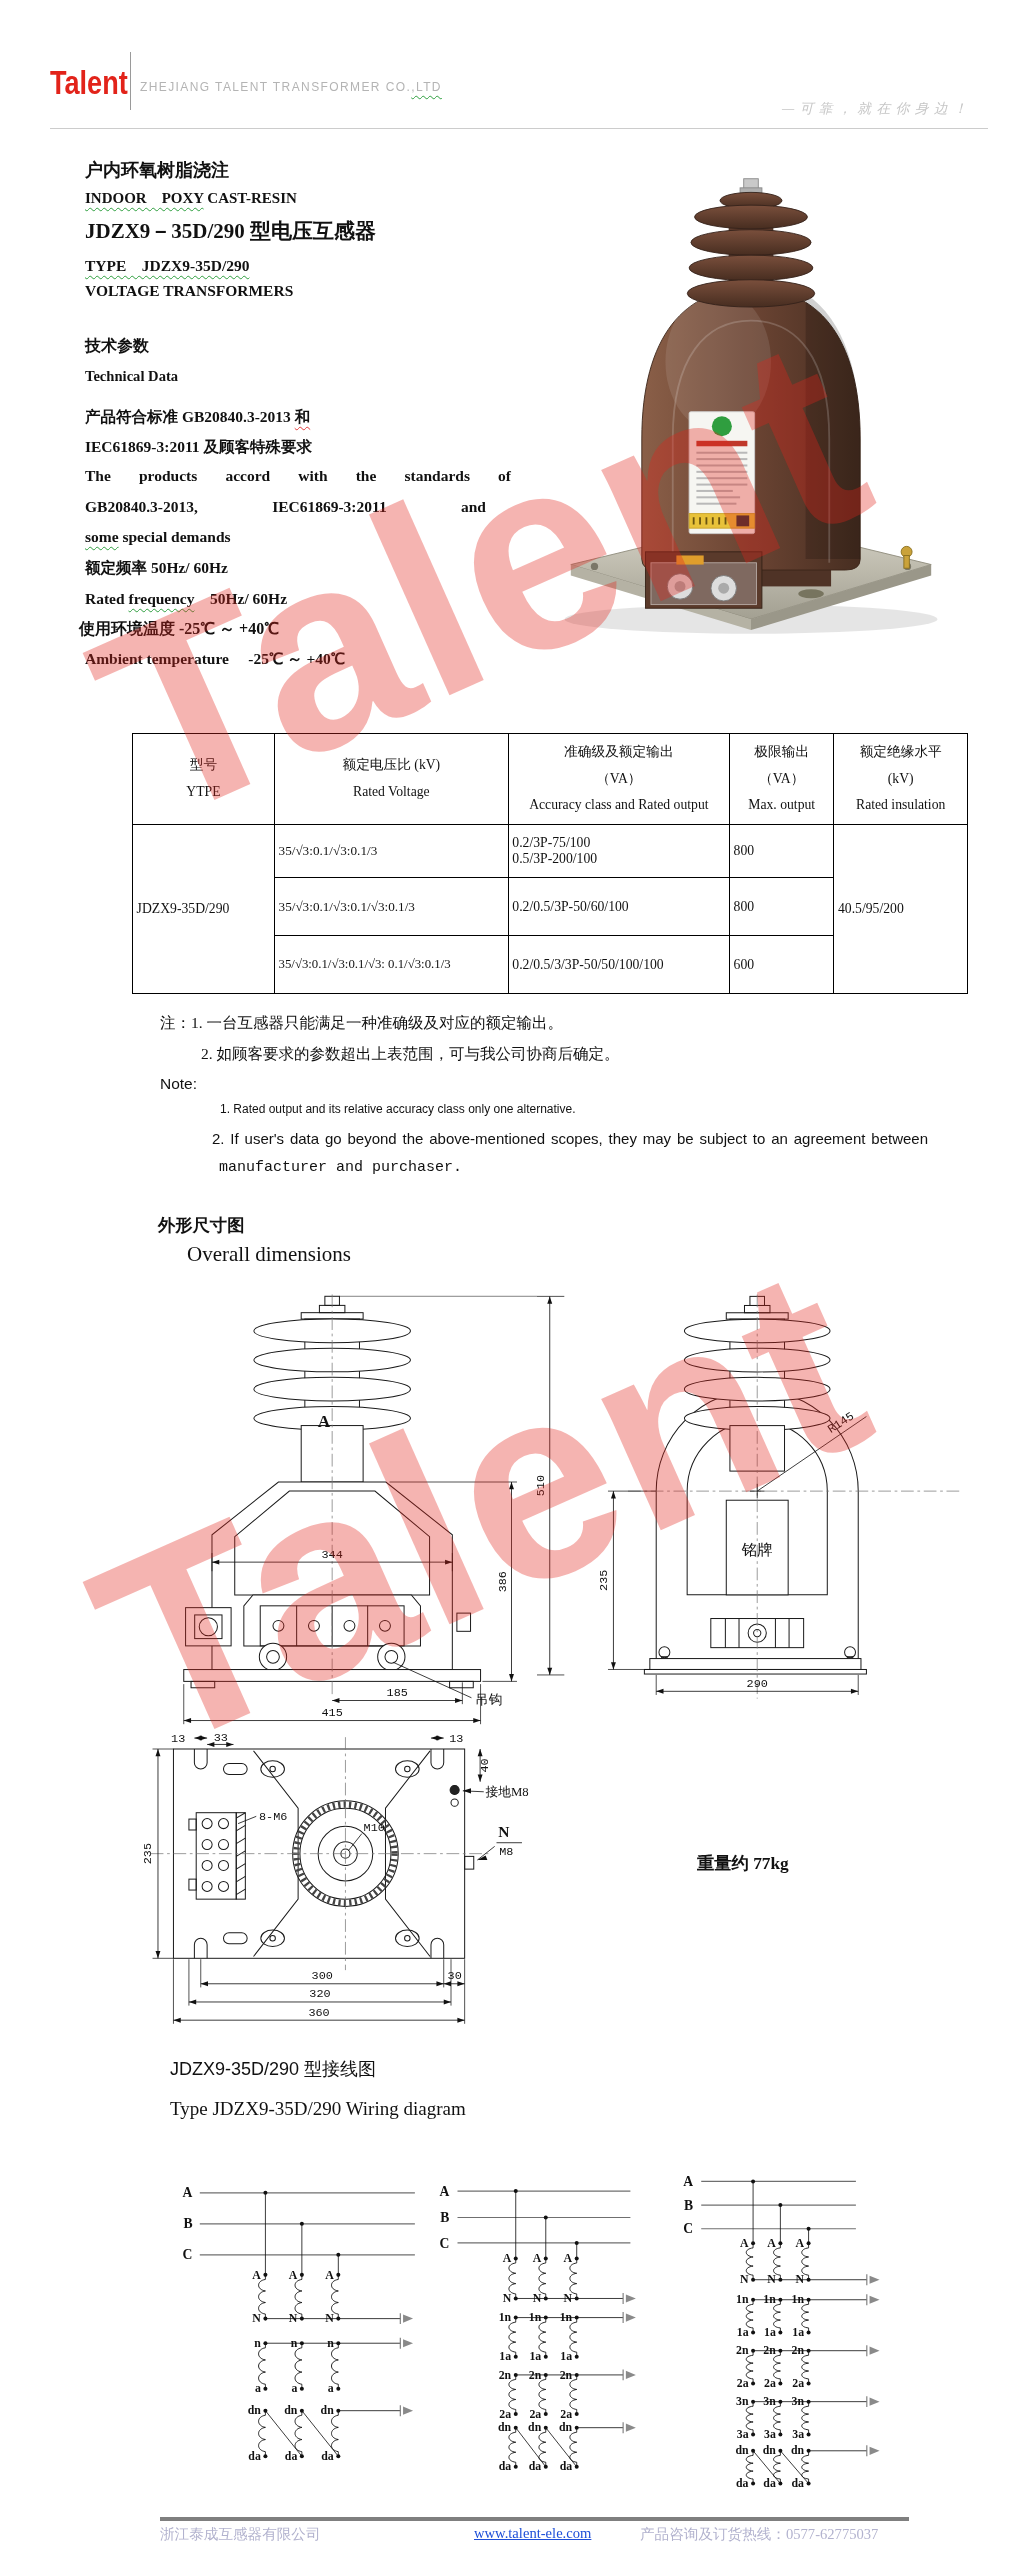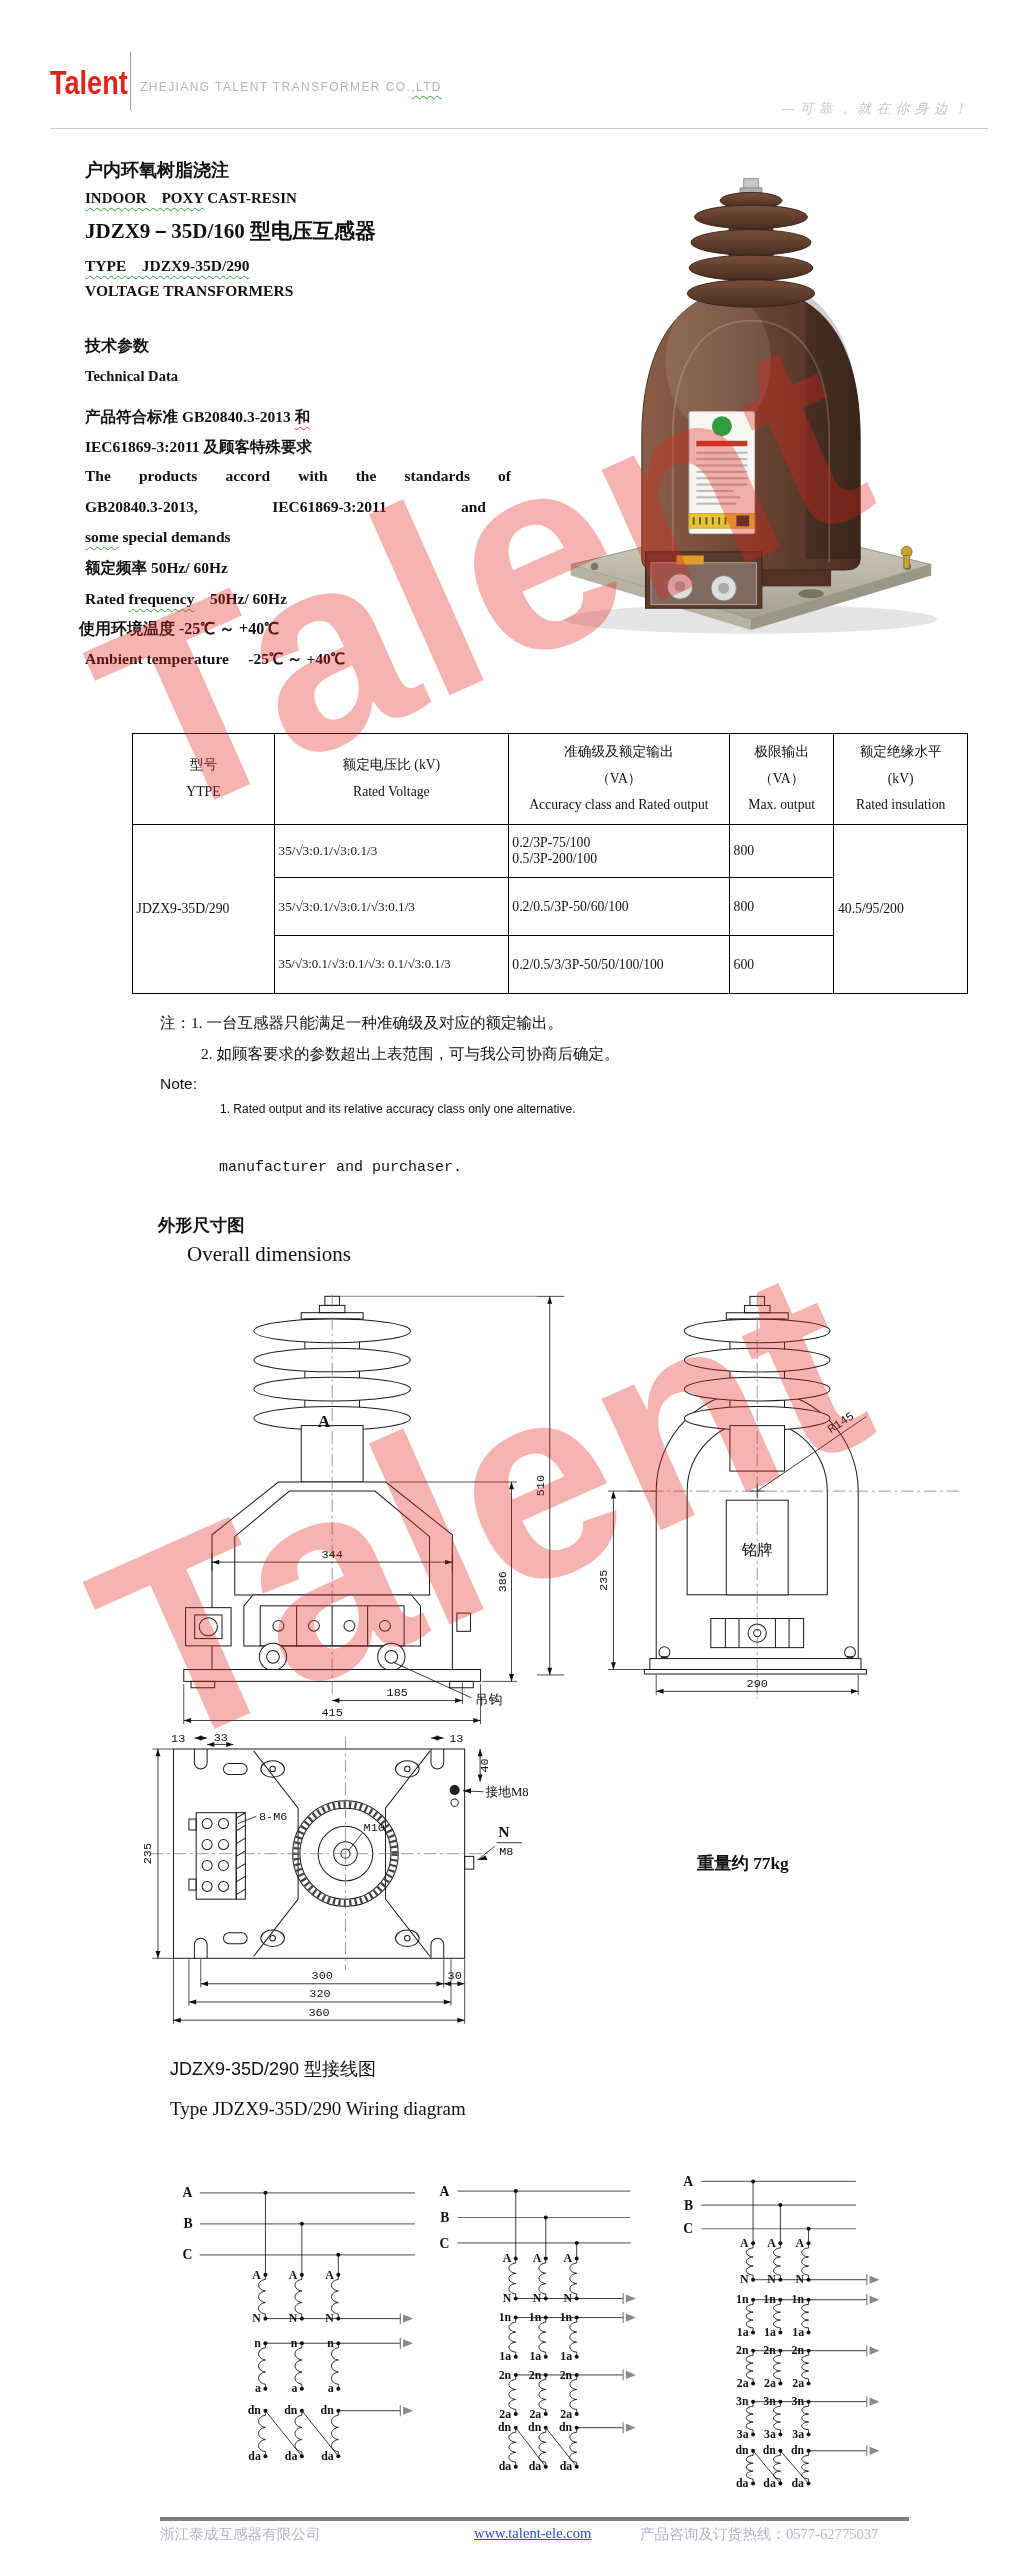--- a/index.html
+++ b/index.html
@@ -37,21 +37,21 @@
 <div id="page">
 
   <div id="logo" class="abs">Talent</div>
   <div id="hdr-divider" class="abs"></div>
   <div id="hdr-company" class="abs"><span>ZHEJIANG TALENT TRANSFORMER CO.</span><span class="sqg">,LTD</span></div>
   <div id="hdr-slogan" class="abs">—可靠，就在你身边！</div>
   <div id="hdr-rule" class="abs"></div>
 
   <div class="tl b" style="left:85px;top:158px;font-size:18px;">户内环氧树脂浇注</div>
   <div class="tl b" style="left:85px;top:189px;font-size:15px;"><span class="sqg">INDOOR　POXY</span><span> CAST-RESIN</span></div>
-  <div class="tl b" style="left:85px;top:217px;font-size:21px;">JDZX9－35D/160 型电压互感器</div>
+  <div class="tl b" style="left:85px;top:217px;font-size:21px;">JDZX9－35D/290 型电压互感器</div>
   <div class="tl b sqg" style="left:85px;top:256px;font-size:15.5px;">TYPE　JDZX9-35D/290</div>
   <div class="tl b" style="left:85px;top:282px;font-size:15.5px;">VOLTAGE TRANSFORMERS</div>
 
   <div class="tl b" style="left:85px;top:336px;font-size:16px;">技术参数</div>
   <div class="tl b" style="left:85px;top:368px;font-size:14.6px;">Technical Data</div>
 
   <div class="tl b" style="left:85px;top:407px;font-size:15.5px;"><span>产品符合标准 GB20840.3-2013 </span><span class="sqr">和</span></div>
   <div class="tl b" style="left:85px;top:437px;font-size:15.5px;">IEC61869-3:2011 及顾客特殊要求</div>
   <div class="tl b jy" style="left:85px;top:467px;font-size:15.5px;width:426px;">The products accord with the standards of</div>
   <div class="tl b jy" style="left:85px;top:498px;font-size:15.5px;width:401px;">GB20840.3-2013, IEC61869-3:2011 and</div>
@@ -197,20 +197,21 @@
         <td>0.2/0.5/3/3P-50/50/100/100</td>
         <td>600</td>
       </tr>
     </tbody>
   </table>
 
   <div class="tl" style="left:160px;top:1013px;font-size:15.5px;">注：1. 一台互感器只能满足一种准确级及对应的额定输出。</div>
   <div class="tl" style="left:201px;top:1044px;font-size:15.5px;">2. 如顾客要求的参数超出上表范围，可与我公司协商后确定。</div>
   <div class="tl note-en" style="left:160px;top:1075px;font-size:15.5px;">Note:</div>
   <div class="tl note-en" style="left:220px;top:1102px;font-size:12px;text-align:center;">1. Rated output and its relative accuracy class only one alternative.</div>
+  <div class="tl note-en jy" style="left:212px;top:1130px;font-size:15px;width:716px;">2. If user's data go beyond the above-mentioned scopes, they may be subject to an agreement between</div>
   <div class="tl note-en" style="left:219px;top:1159px;font-size:15px;font-family:Liberation Mono, monospace;">manufacturer and purchaser.</div>
 
   <div class="tl b" style="left:158px;top:1213px;font-size:17.3px;text-align:center;">外形尺寸图</div>
   <div class="tl" style="left:187px;top:1242px;font-size:21px;">Overall dimensions</div>
 
   <svg id="svg-front" class="abs" style="left:100px;top:1289px;" width="437" height="437" viewBox="0 0 480 480">
     <g fill="none" stroke="#1a1a1a" stroke-width="1.1">
       <line x1="263" y1="8" x2="480" y2="8" stroke="#555" stroke-width="0.8"></line>
       <rect x="247" y="8" width="16" height="10"></rect>
       <rect x="241" y="18" width="28" height="8"></rect>

